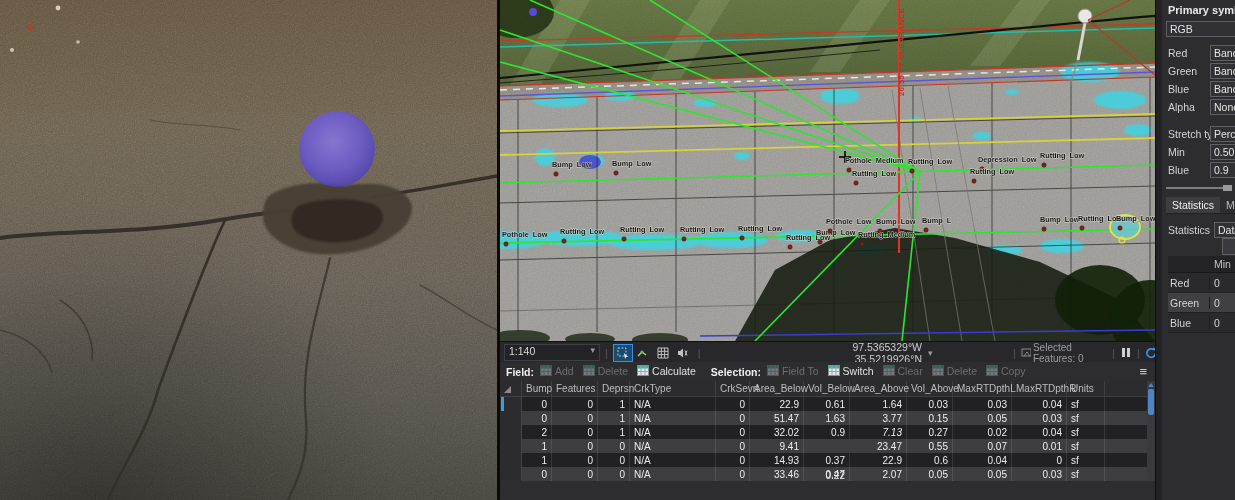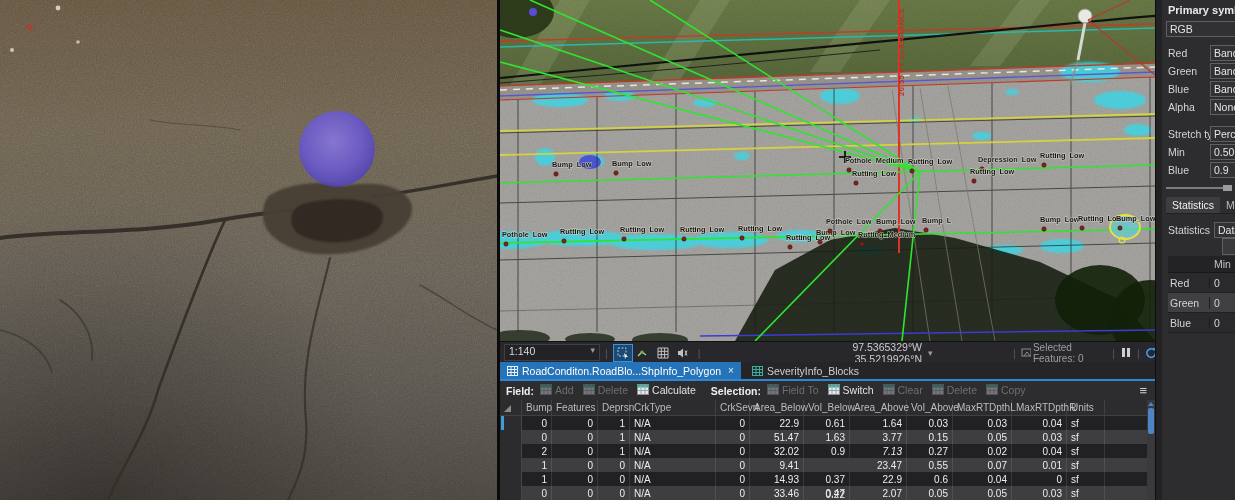--- a/index.html
+++ b/index.html
@@ -429,37 +429,20 @@
         </span>
       <span class="sb-sep">|</span>
       <svg width="13" height="12">
         <path d="M10.5,6 a4.3,4.3 0 1 1 -1.6,-3.3" fill="none" stroke="#3d9ae8" stroke-width="1.6"></path>
         <path d="M8,0.5 l3.2,1.2 -2.4,2.4 z" fill="#3d9ae8"></path>
       </svg>
     </div>
   </div>
 
   <div id="table-panel">
-    <div id="tabbar">
-      <div class="atab active">
-        <svg width="11" height="10">
-            <rect x=".5" y=".5" width="10" height="9" fill="none" stroke="#e8f2fb"></rect>
-            <path d="M.5,3.5 H10.5 M.5,6.5 H10.5 M4,0.5 V9.5 M7.5,0.5 V9.5" stroke="#e8f2fb"></path>
-          </svg>
-        <span>RoadConditon.RoadBlo...ShpInfo_Polygon</span>
-        <span class="x">×</span>
-      </div>
-      <div class="atab" style="margin-left:4px;">
-        <svg width="11" height="10">
-            <rect x=".5" y=".5" width="10" height="9" fill="none" stroke="#3fae9e"></rect>
-            <path d="M.5,3.5 H10.5 M.5,6.5 H10.5 M4,0.5 V9.5 M7.5,0.5 V9.5" stroke="#3fae9e"></path>
-          </svg>
-        <span>SeverityInfo_Blocks</span>
-      </div>
-    </div>
     <div id="toolbar">
       <span class="tb-label">Field:</span>
       <span id="field-buttons"><span class="tb dis">
             <svg width="12" height="11" viewBox="0 0 12 11">
               <rect x=".5" y=".5" width="11" height="10" fill="#dfe9ee" stroke="#8a8a8a"></rect>
               <rect x=".5" y=".5" width="11" height="3" fill="#3fae9e"></rect>
               <path d="M4,.5 V10.5 M8,.5 V10.5 M.5,6.5 H11.5" stroke="#9aa4a8" fill="none"></path>
             </svg>
             <span>Add</span>
           </span><span class="tb dis">

